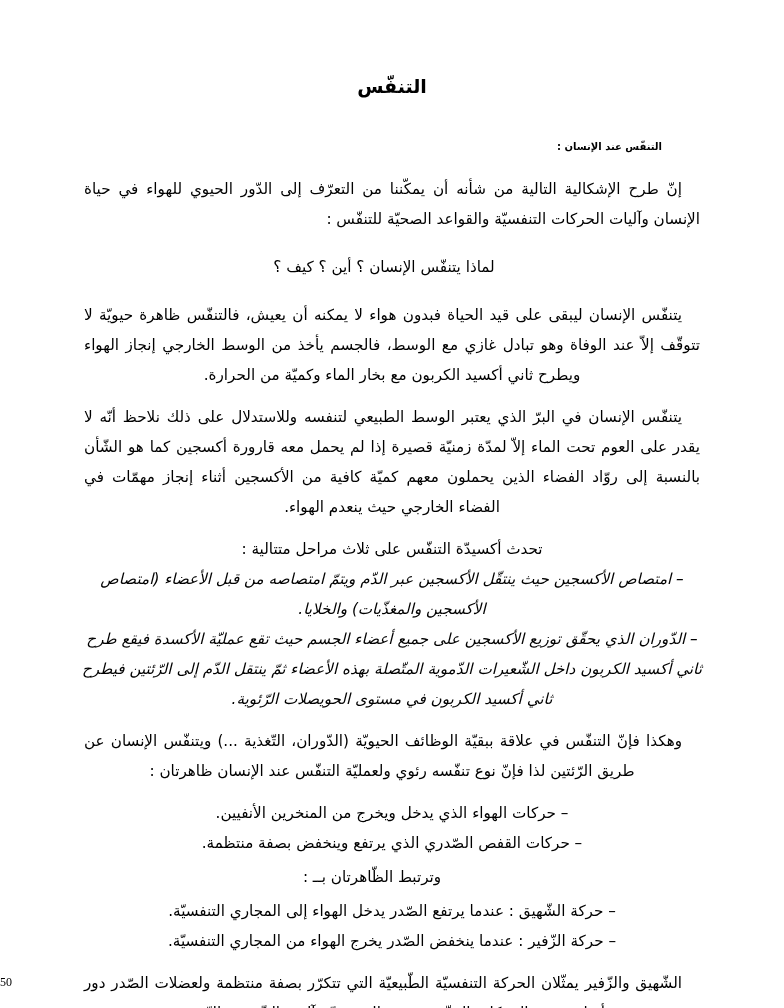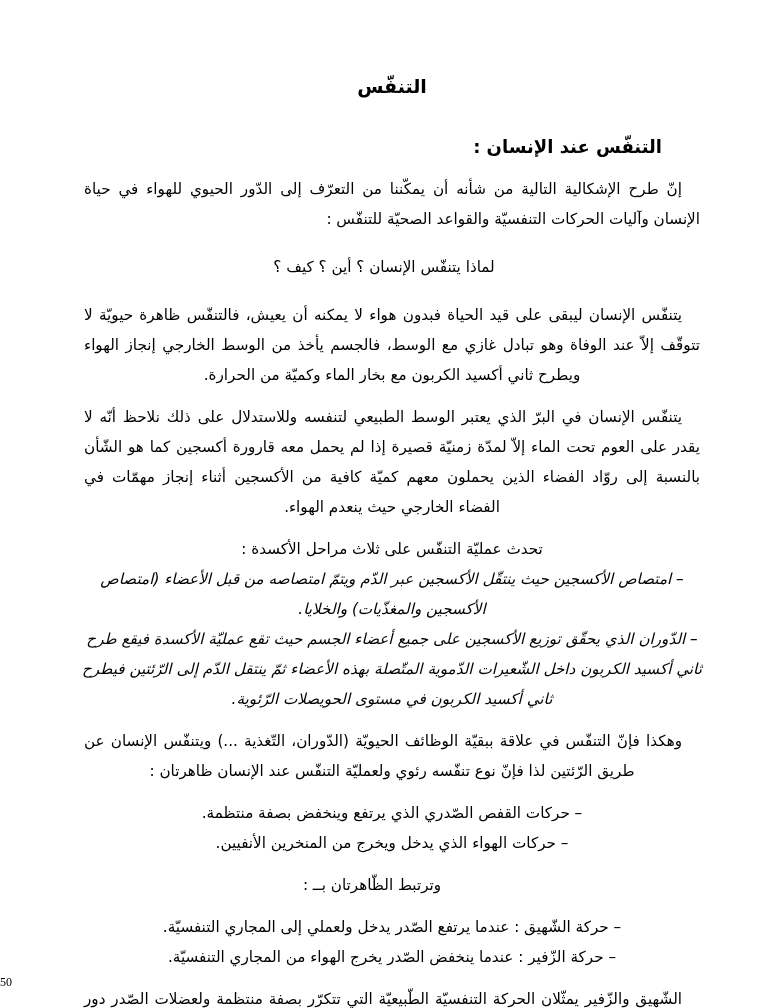--- a/index.html
+++ b/index.html
@@ -43,21 +43,21 @@
     left: 72px;
     direction: rtl;
     text-align: justify;
     text-align-last: right;
     font-size: 15.2px;
     line-height: 30px;
   }
 
   .section-heading {
     font-weight: 700;
-    font-size: 18px;
+    font-size: 10px;
     text-align: right;
     margin: 0 0 2px 0;
     padding-right: 50px;
     line-height: 30px;
   }
 
   p.para {
     margin: 12px;
     text-indent: 18px;
     text-align: justify;
@@ -88,21 +88,21 @@
     text-align-last: center;
   }
 
   p.inline-note {
     margin: 0;
     text-align: center;
     text-align-last: center;
   }
 
   p.closing-line {
-    margin: 12px;
+    margin: 4px;
     text-align: right;
     text-align-last: center;
     padding-right: 40px;
   }
 
   .page-number {
     position: absolute;
     bottom: 18px;
     left: 0;
     right: 0;
@@ -124,35 +124,35 @@
     <div class="section-heading">التنفّس عند الإنسان :</div>
 
     <p class="para">إنّ طرح الإشكالية التالية من شأنه أن يمكّننا من التعرّف إلى الدّور الحيوي للهواء في حياة الإنسان وآليات الحركات التنفسيّة والقواعد الصحيّة للتنفّس :</p>
 
     <p class="question">لماذا يتنفّس الإنسان ؟ أين ؟ كيف ؟</p>
 
     <p class="para last-center">يتنفّس الإنسان ليبقى على قيد الحياة فبدون هواء لا يمكنه أن يعيش، فالتنفّس ظاهرة حيويّة لا تتوقّف إلاّ عند الوفاة وهو تبادل غازي مع الوسط، فالجسم يأخذ من الوسط الخارجي إنجاز الهواء ويطرح ثاني أكسيد الكربون مع بخار الماء وكميّة من الحرارة.</p>
 
     <p class="para last-center">يتنفّس الإنسان في البرّ الذي يعتبر الوسط الطبيعي لتنفسه وللاستدلال على ذلك نلاحظ أنّه لا يقدر على العوم تحت الماء إلاّ لمدّة زمنيّة قصيرة إذا لم يحمل معه قارورة أكسجين كما هو الشّأن بالنسبة إلى روّاد الفضاء الذين يحملون معهم كميّة كافية من الأكسجين أثناء إنجاز مهمّات في الفضاء الخارجي حيث ينعدم الهواء.</p>
 
-    <p class="inline-note">تحدث عمليّة التنفّس على ثلاث مراحل الأكسدة :</p>
+    <p class="inline-note">تحدث أكسيدّة التنفّس على ثلاث مراحل متتالية :</p>
 
     <p class="bullet indent-list">– امتصاص الأكسجين حيث ينتقّل الأكسجين عبر الدّم ويتمّ امتصاصه من قبل الأعضاء (امتصاص الأكسجين والمغذّيات) والخلايا.</p>
 
     <p class="bullet indent-list">– الدّوران الذي يحقّق توزيع الأكسجين على جميع أعضاء الجسم حيث تقع عمليّة الأكسدة فيقع طرح ثاني أكسيد الكربون داخل الشّعيرات الدّموية المتّصلة بهذه الأعضاء ثمّ ينتقل الدّم إلى الرّئتين فيطرح ثاني أكسيد الكربون في مستوى الحويصلات الرّئوية.</p>
 
     <p class="para last-center">وهكذا فإنّ التنفّس في علاقة ببقيّة الوظائف الحيويّة (الدّوران، التّغذية ...) ويتنفّس الإنسان عن طريق الرّئتين لذا فإنّ نوع تنفّسه رئوي ولعمليّة التنفّس عند الإنسان ظاهرتان :</p>
 
+    <p class="inline-note">– حركات الهواء الذي يدخل ويخرج من المنخرين الأنفيين.</p>
+
     <p class="inline-note">– حركات القفص الصّدري الذي يرتفع وينخفض بصفة منتظمة.</p>
-
-    <p class="inline-note">– حركات الهواء الذي يدخل ويخرج من المنخرين الأنفيين.</p>
 
     <p class="closing-line">وترتبط الظّاهرتان بــ :</p>
 
-    <p class="inline-note">– حركة الشّهيق : عندما يرتفع الصّدر يدخل ولعملي إلى المجاري التنفسيّة.</p>
+    <p class="inline-note">– حركة الشّهيق : عندما يرتفع الصّدر يدخل الهواء إلى المجاري التنفسيّة.</p>
 
     <p class="inline-note">– حركة الزّفير : عندما ينخفض الصّدر يخرج الهواء من المجاري التنفسيّة.</p>
 
     <p class="para last-center">الشّهيق والزّفير يمثّلان الحركة التنفسيّة الطّبيعيّة التي تتكرّر بصفة منتظمة ولعضلات الصّدر دور أساسي في الحركات التنفّسية وهي التي توجّه آليتي الشّهيق والزّفير.</p>
 
   </div>
 
   <div class="page-number">50</div>
 
 </div>

